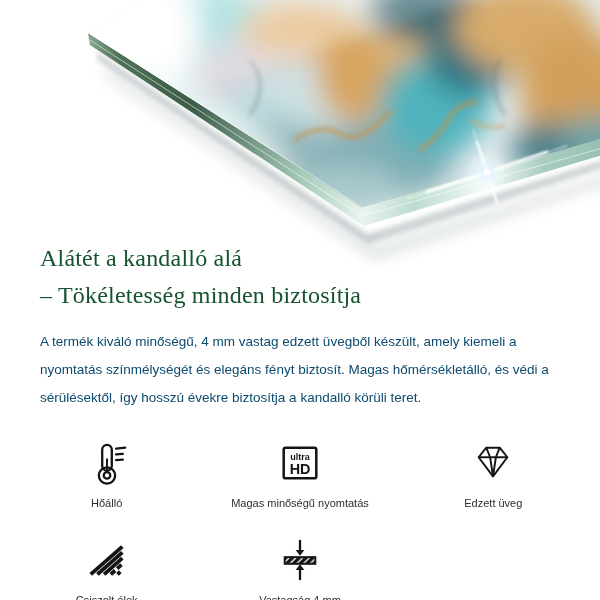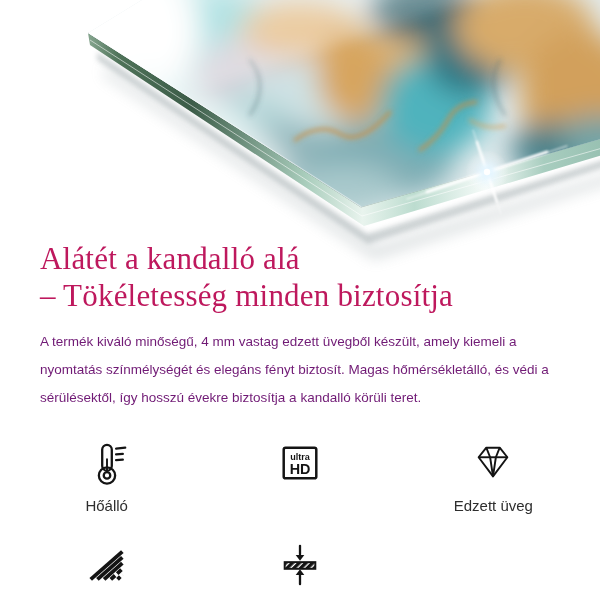--- a/index.html
+++ b/index.html
@@ -11,49 +11,49 @@
     font-family:"Liberation Sans", sans-serif;
     color:#2b2b2b;
   }
   .hero{height:240px;position:relative;}
   .hero svg{overflow:visible;display:block;}
   .copy{padding:0 40px;}
   h1{
     margin:0;
     font-family:"Liberation Serif", serif;
     font-weight:400;
-    font-size:31px;
+    font-size:24px;
     line-height:37px;
-    color:#be185d;
+    color:#14532d;
     letter-spacing:0.2px;
   }
   h1 span{display:block;}
   .desc{
     margin:14px 0 0 0;
     max-width:528px;
     font-size:13.5px;
     line-height:28px;
-    color:#701a75;
+    color:#0c4a6e;
   }
   .features{
     margin-top:24px;
     padding:0 10px;
     display:grid;
     grid-template-columns:repeat(3,1fr);
     row-gap:24px;
   }
   .feature{
     display:flex;
     flex-direction:column;
     align-items:center;
   }
   .feature .icon-wrap{height:50px;display:flex;align-items:flex-end;justify-content:center;}
   .feature .label{
     margin-top:11px;
-    font-size:15px;
+    font-size:11px;
     color:#2e2e2e;
   }
   .feature svg{stroke:#141414;}
   .badge-text{font-family:"Liberation Sans",sans-serif;fill:#141414;stroke:none;}
 </style>
 </head>
 <body>
 
 <div class="page">
 
@@ -182,20 +182,21 @@
     </div>
 
     <div class="feature">
       <div class="icon-wrap">
         <svg width="46" height="46" viewBox="0 0 48 48" fill="none" stroke-width="2.6">
           <rect x="7" y="8" width="34" height="32" rx="2"></rect>
           <text class="badge-text" x="24" y="21" font-size="9.5" font-weight="700" text-anchor="middle">ultra</text>
           <text class="badge-text" x="24" y="35.5" font-size="15" font-weight="800" text-anchor="middle">HD</text>
         </svg>
       </div>
+      <span class="label">Magas minőségű nyomtatás</span>
     </div>
 
 
     <div class="feature">
       <div class="icon-wrap">
         <svg width="46" height="46" viewBox="0 0 48 48" fill="none" stroke-width="2" stroke-linejoin="round">
           <path d="M9,18 L17,8 H31 L39,18 L24,38 Z"></path>
           <line x1="9" y1="18" x2="39" y2="18"></line>
           <path d="M17,8 L21,18 L24,38"></path>
           <path d="M31,8 L27,18 L24,38"></path>

